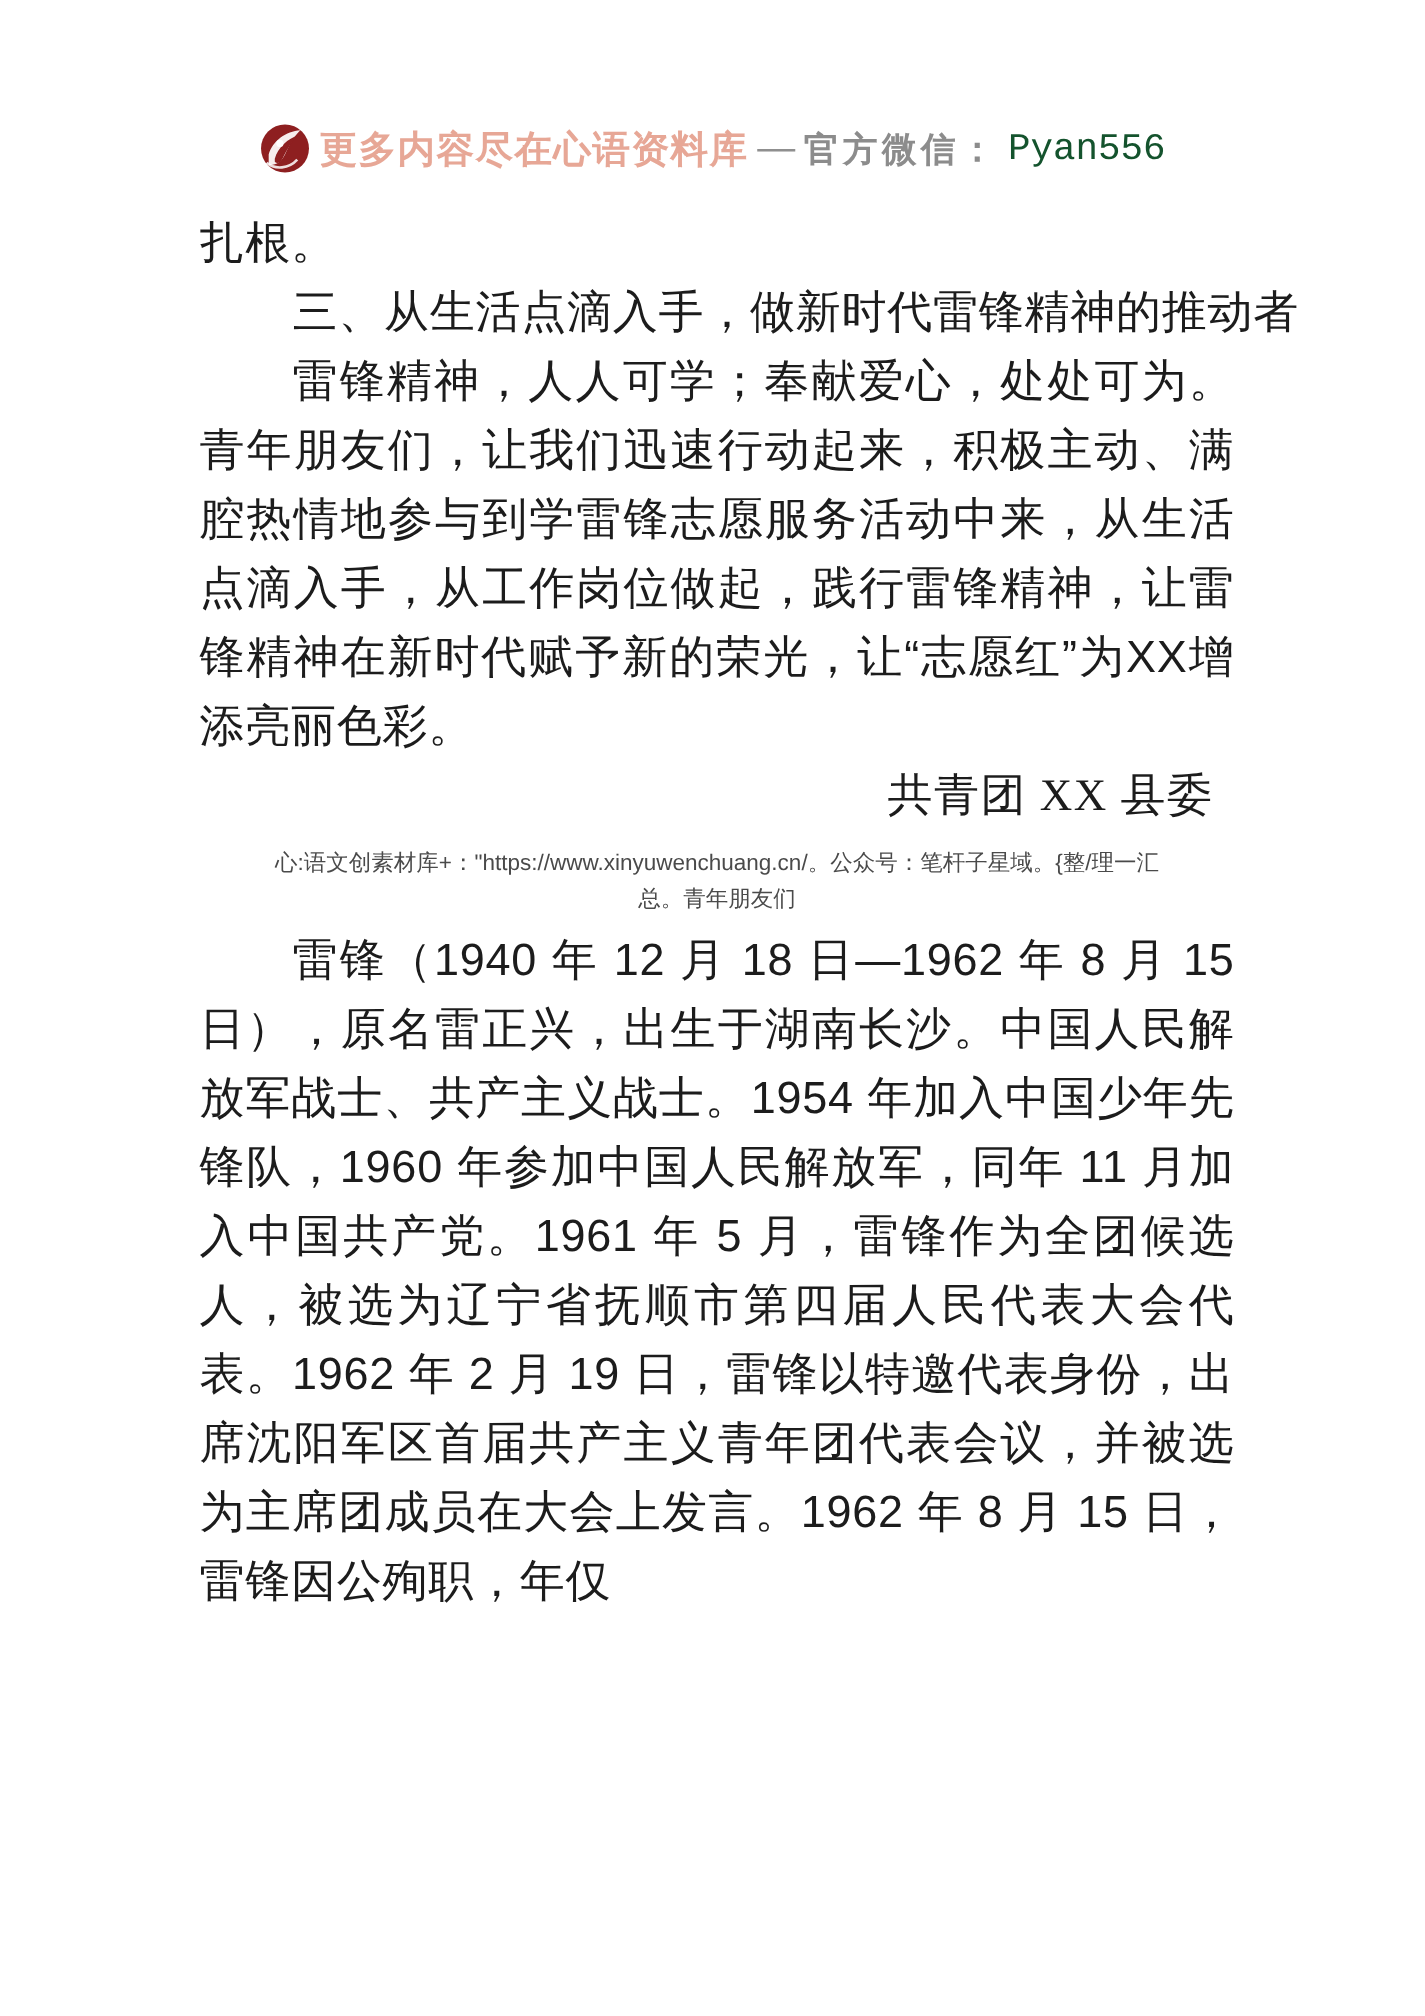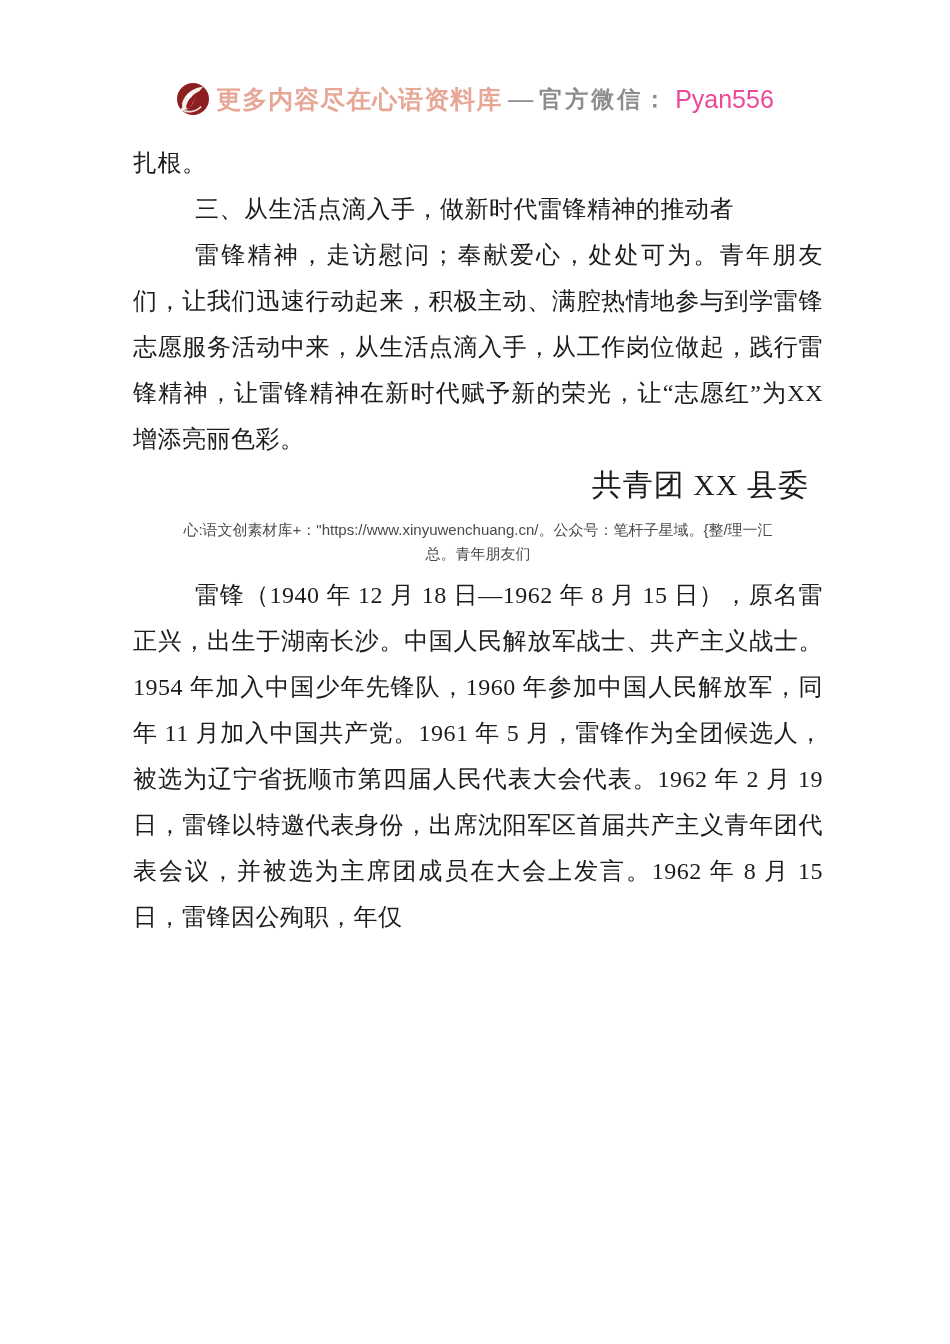--- a/index.html
+++ b/index.html
@@ -52,40 +52,40 @@
   }
   .wm-mid {
     font-size: 23px;
     font-weight: bold;
     letter-spacing: 3px;
     color: #8c8c8c;
     font-family: Liberation Mono, monospace;
   }
   .wm-handle {
     font-size: 25px;
-    color: #ec4899;
+    color: #14532d;
     letter-spacing: 0px;
-    font-family: Liberation Sans, sans-serif;
+    font-family: Liberation Mono, monospace;
   }
 
   
   .doc {
     position: absolute;
     left: 133px;
     top: 140px;
     width: 690px;
   }
   .line {
-    font-size: 24px;
+    font-size: 30px;
     line-height: 46px;
     color: #1c1c1c;
     letter-spacing: 0.5px;
     text-align: left;
     white-space: nowrap;
-    font-family: Liberation Serif, serif;
+    font-family: Liberation Sans, sans-serif;
   }
   .line.indent { text-indent: 62px; }
   .line.justify {
     white-space: normal;
     text-align: justify;
     text-align-last: left;
   }
 
   
   .sig {
@@ -130,21 +130,21 @@
     <span class="wm-handle">Pyan556</span>
   </div>
 
   <div class="doc">
 
     <div class="line">扎根。</div>
 
     <div class="line indent">三、从生活点滴入手，做新时代雷锋精神的推动者</div>
 
 
-    <div class="line indent justify">雷锋精神，走访慰问；奉献爱心，处处可为。青年朋友们，让我们迅速行动起来，积极主动、满腔热情地参与到学雷锋志愿服务活动中来，从生活点滴入手，从工作岗位做起，践行雷锋精神，让雷锋精神在新时代赋予新的荣光，让“志愿红”为XX增添亮丽色彩。</div>
+    <div class="line indent justify">雷锋精神，人人可学；奉献爱心，处处可为。青年朋友们，让我们迅速行动起来，积极主动、满腔热情地参与到学雷锋志愿服务活动中来，从生活点滴入手，从工作岗位做起，践行雷锋精神，让雷锋精神在新时代赋予新的荣光，让“志愿红”为XX增添亮丽色彩。</div>
 
     <div class="sig">共青团 XX 县委</div>
 
     <div class="credit">
       <span>心:语文创素材库+："https://www.xinyuwenchuang.cn/。公众号：笔杆子星域。{整/理一汇</span>
       <span class="row2">总。青年朋友们</span>
     </div>
 
     <div class="line indent justify">雷锋（1940 年 12 月 18 日—1962 年 8 月 15 日），原名雷正兴，出生于湖南长沙。中国人民解放军战士、共产主义战士。1954 年加入中国少年先锋队，1960 年参加中国人民解放军，同年 11 月加入中国共产党。1961 年 5 月，雷锋作为全团候选人，被选为辽宁省抚顺市第四届人民代表大会代表。1962 年 2 月 19 日，雷锋以特邀代表身份，出席沈阳军区首届共产主义青年团代表会议，并被选为主席团成员在大会上发言。1962 年 8 月 15 日，雷锋因公殉职，年仅</div>
   </div>

